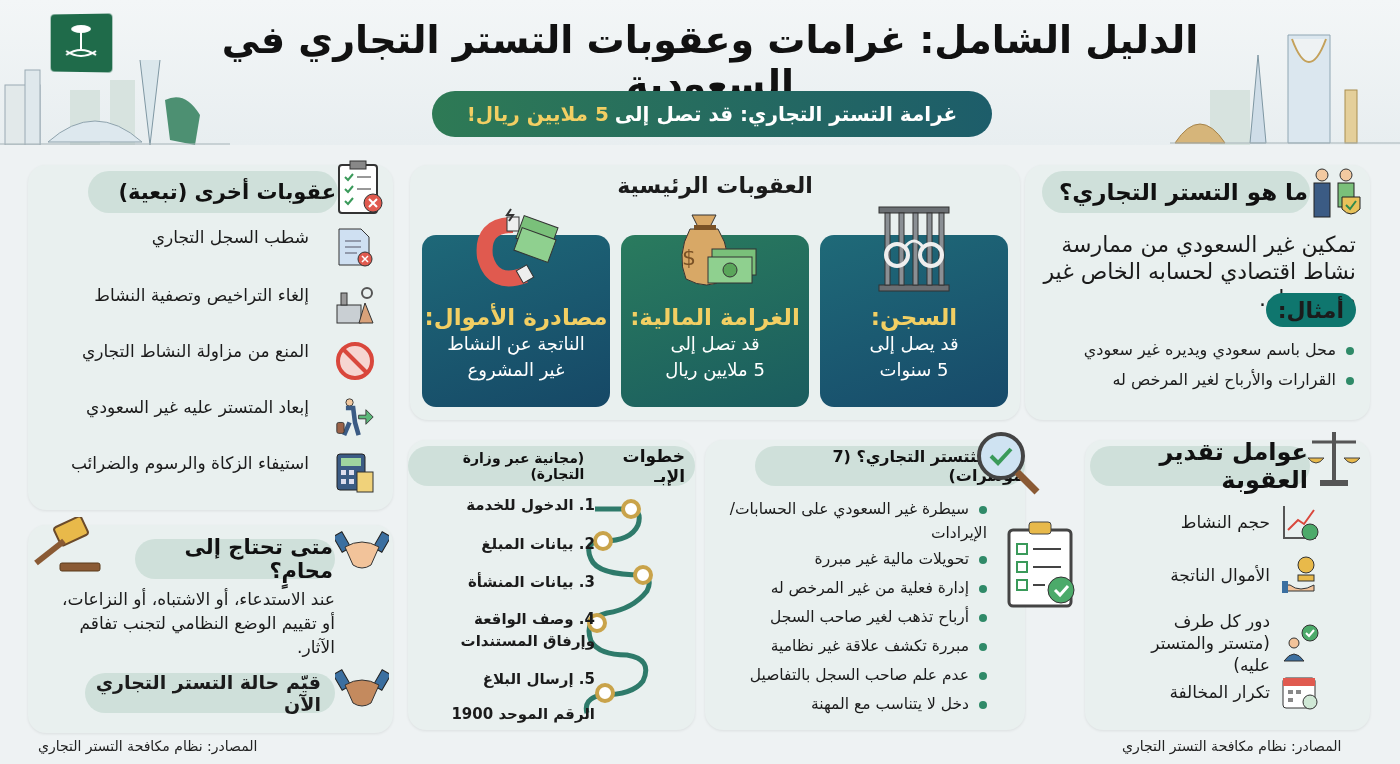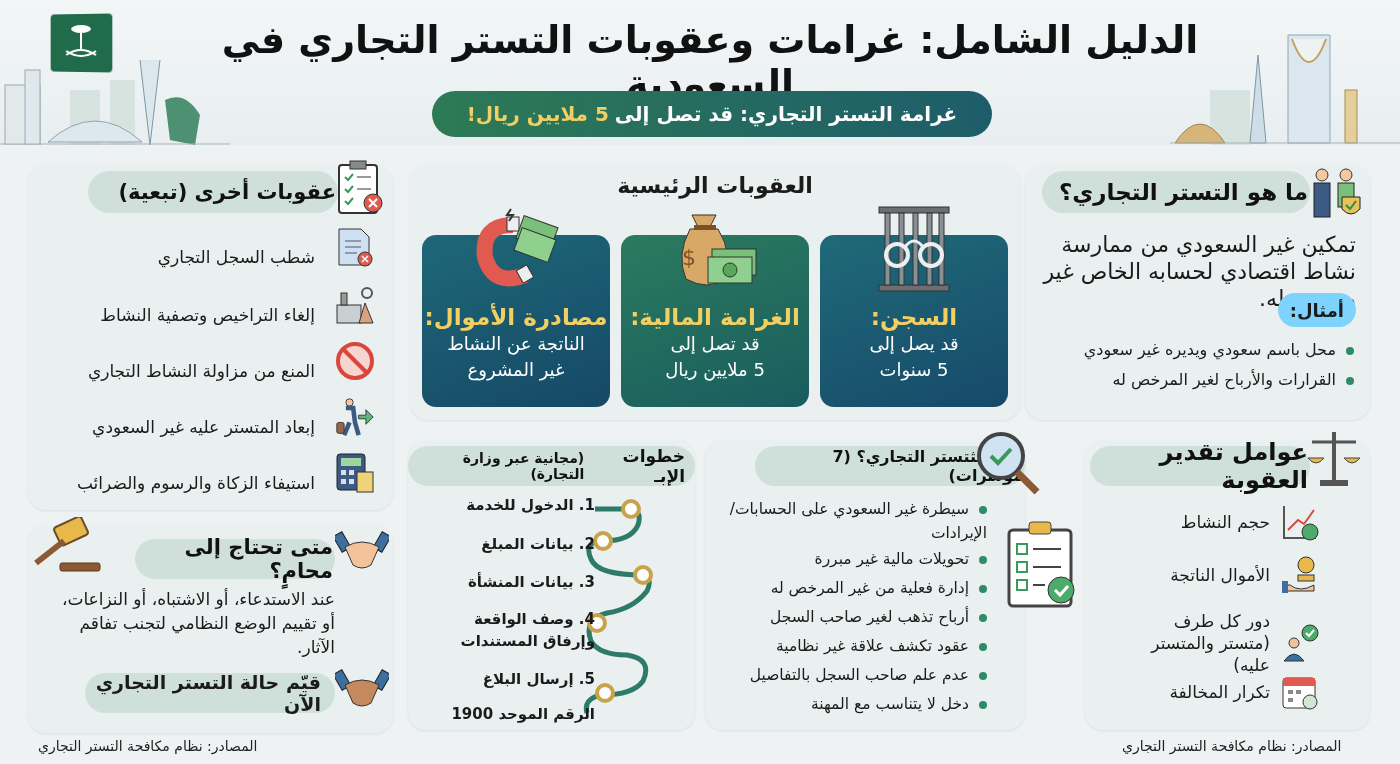--- a/index.html
+++ b/index.html
@@ -20,36 +20,36 @@
   .banner { left: 432px; top: 91px; width: 560px; height: 46px; border-radius: 23px; background: linear-gradient(90deg, #2e7a55, #1d5d6a); color: #fff; font-size: 20px; font-weight: bold; display: flex; align-items: center; justify-content: center; direction: rtl; gap: 6px; }
   .banner .hl { color: #f2cf63; }
 
   .card { background: #e9f0ef; border-radius: 18px; box-shadow: 0 1px 3px rgba(0,0,0,0.08); }
   .pill-head { background: #cfe0da; border-radius: 22px; font-weight: bold; color: #111; display: flex; align-items: center; justify-content: flex-start; padding-right: 2px; direction: rtl; }
 
   
   .what { left: 1025px; top: 165px; width: 345px; height: 255px; }
   .what .pill-head { position:absolute; right: 60px; top: 6px; width: 268px; height: 42px; font-size: 23px; }
   .what .desc { position:absolute; right: 14px; top: 66px; width: 320px; font-size: 22px; line-height: 27px; text-align: right; }
-  .what .ex-label { position:absolute; right: 14px; top: 128px; height: 34px; padding: 0 12px; border-radius: 17px; background: #7dd3fc; font-size: 18px; font-weight: bold; display:flex; align-items:center; }
+  .what .ex-label { position:absolute; right: 14px; top: 128px; height: 34px; padding: 0 12px; border-radius: 17px; background: #0f766e; font-size: 22px; font-weight: bold; display:flex; align-items:center; }
   .what ul { position:absolute; right: 16px; top: 170px; list-style: none; font-size: 16px; line-height: 30px; }
   .bullet { display: inline-block; width: 8px; height: 8px; border-radius: 50%; background: #2f8a68; margin-left: 10px; vertical-align: middle; }
 
   
   .main { left: 410px; top: 165px; width: 610px; height: 255px; }
   .main .sec-title { position:absolute; left:0; right:0; top: 8px; text-align:center; font-size: 22px; font-weight: bold; }
   .pen { position:absolute; top: 70px; width: 188px; height: 172px; border-radius: 14px; color:#fff; text-align:center; padding-top: 68px; }
   .pen .pt { color: #f2cf63; font-weight: bold; font-size: 23px; line-height: 28px; }
   .pen .pd { font-size: 18px; line-height: 26px; }
   .pen-icon { position:absolute; left: 50%; transform: translateX(-50%); top: -30px; }
 
   
   .other { left: 28px; top: 165px; width: 365px; height: 345px; }
   .other .pill-head { position:absolute; right: 55px; top: 6px; width: 250px; height: 42px; font-size: 21px; }
-  .other-item { position:absolute; right: 18px; display:flex; align-items:flex-end; gap: 20px; direction: rtl; font-size: 17px; }
+  .other-item { position:absolute; right: 18px; display:flex; align-items:flex-start; gap: 26px; direction: rtl; font-size: 17px; }
   .ic-box { width: 40px; height: 40px; display:flex; align-items:center; justify-content:center; }
 
   
   .lawyer { left: 28px; top: 525px; width: 365px; height: 208px; }
   .lawyer .pill-head { position:absolute; right: 58px; top: 14px; width: 200px; height: 40px; font-size: 21px; }
   .lawyer .desc { position:absolute; right: 58px; top: 62px; width: 290px; font-size: 17px; line-height: 24px; text-align: right; }
   .lawyer .cta { position:absolute; right: 58px; top: 148px; width: 250px; height: 40px; font-size: 19px; border-radius: 20px; background:#cfe0da; font-weight:bold; display:flex; align-items:center; padding-right: 14px; }
 
   
   .steps { left: 408px; top: 440px; width: 287px; height: 290px; }
@@ -308,21 +308,21 @@
   <svg class="abs" style="right:-18px; top:-12px;" width="70" height="70" viewBox="0 0 70 70">
     <circle cx="28" cy="28" r="22" fill="#cfe3f2" stroke="#444" stroke-width="4"></circle>
     <path d="M18 28 l7 7 l13 -14" stroke="#3a9a5a" stroke-width="4" fill="none"></path>
     <line x1="44" y1="44" x2="64" y2="64" stroke="#8a5a34" stroke-width="7"></line>
   </svg>
   <ul>
     <li style="line-height:24px; padding-top: 2px;"><span class="bullet"></span><span>سيطرة غير السعودي على الحسابات/الإيرادات</span></li>
     <li><span class="bullet"></span><span>تحويلات مالية غير مبررة</span></li>
     <li><span class="bullet"></span><span>إدارة فعلية من غير المرخص له</span></li>
     <li><span class="bullet"></span><span>أرباح تذهب لغير صاحب السجل</span></li>
-    <li><span class="bullet"></span><span>عقود تكشف علاقة غير نظامية</span></li>
+    <li><span class="bullet"></span><span>مبررة تكشف علاقة غير نظامية</span></li>
     <li><span class="bullet"></span><span>عدم علم صاحب السجل بالتفاصيل</span></li>
     <li><span class="bullet"></span><span>دخل لا يتناسب مع المهنة</span></li>
   </ul>
 </div>
 
 <svg class="abs" style="left: 1005px; top: 520px;" width="70" height="88" viewBox="0 0 70 88">
   <rect x="4" y="10" width="62" height="76" rx="4" fill="#fff" stroke="#444" stroke-width="3"></rect>
   <rect x="24" y="2" width="22" height="12" rx="3" fill="#e8b94a" stroke="#444"></rect>
   <g stroke="#3a9a5a" stroke-width="2" fill="none">
       <rect x="12" y="24" width="10" height="10"></rect>

